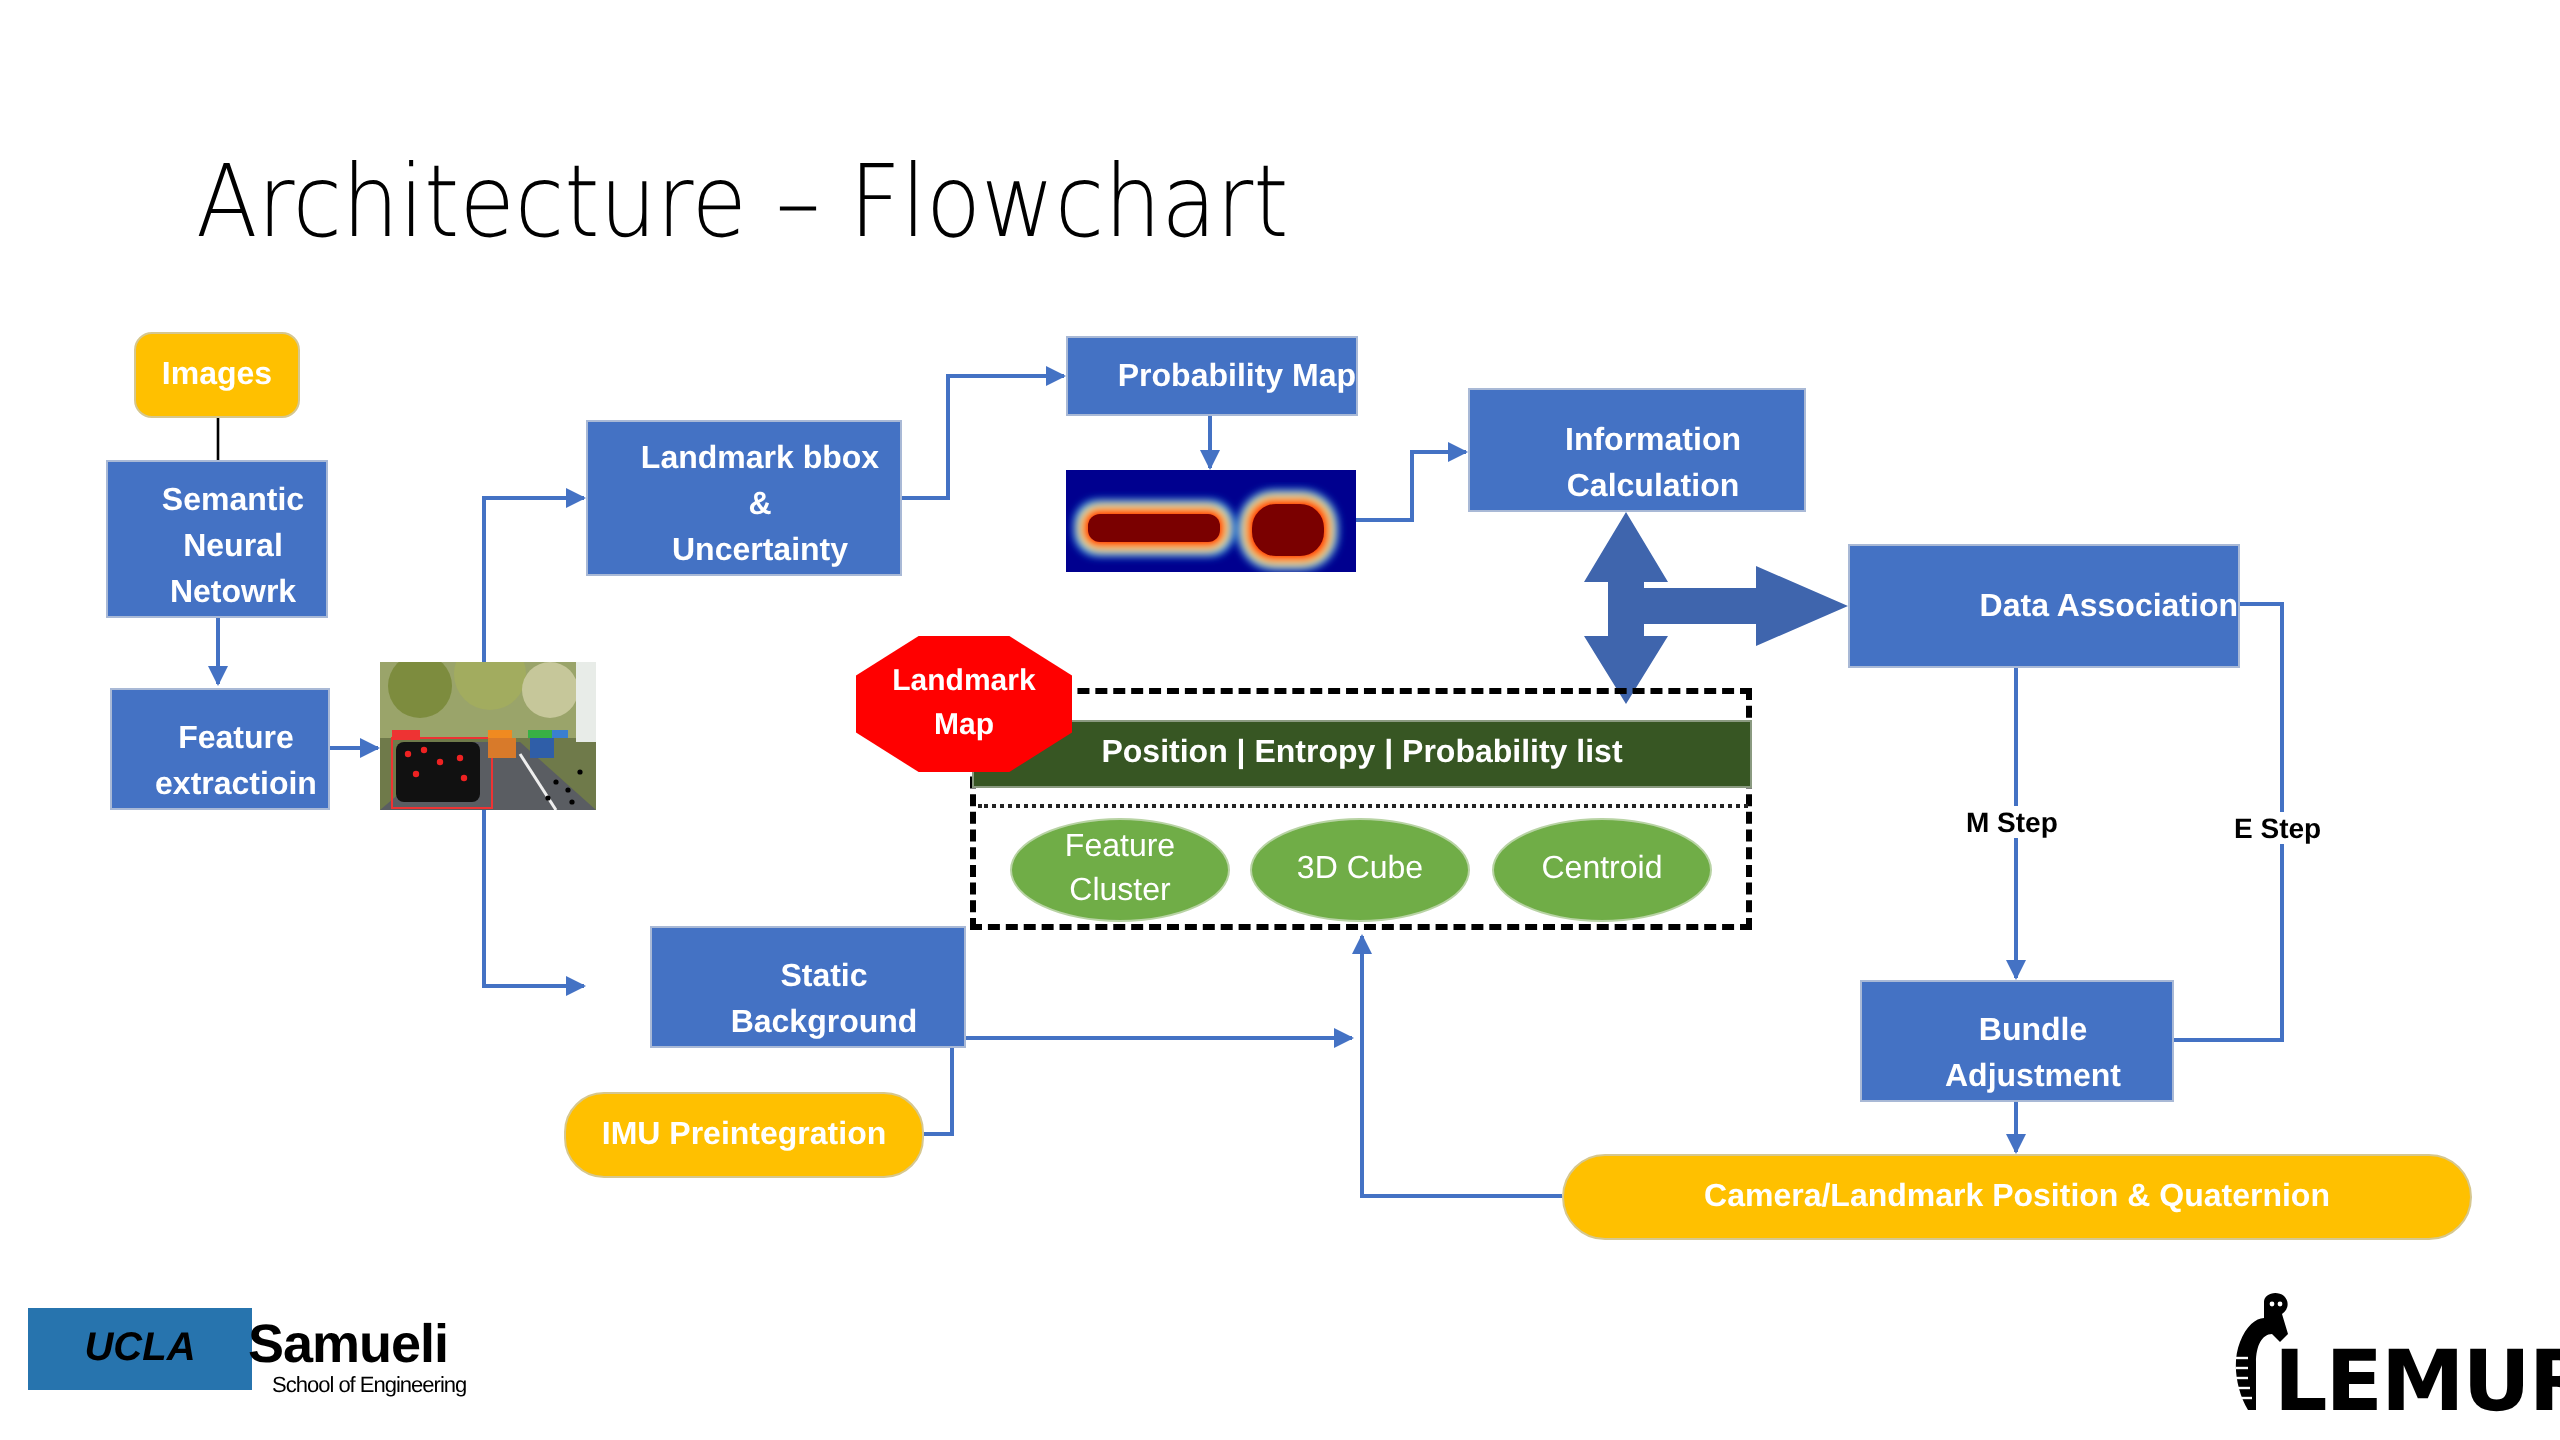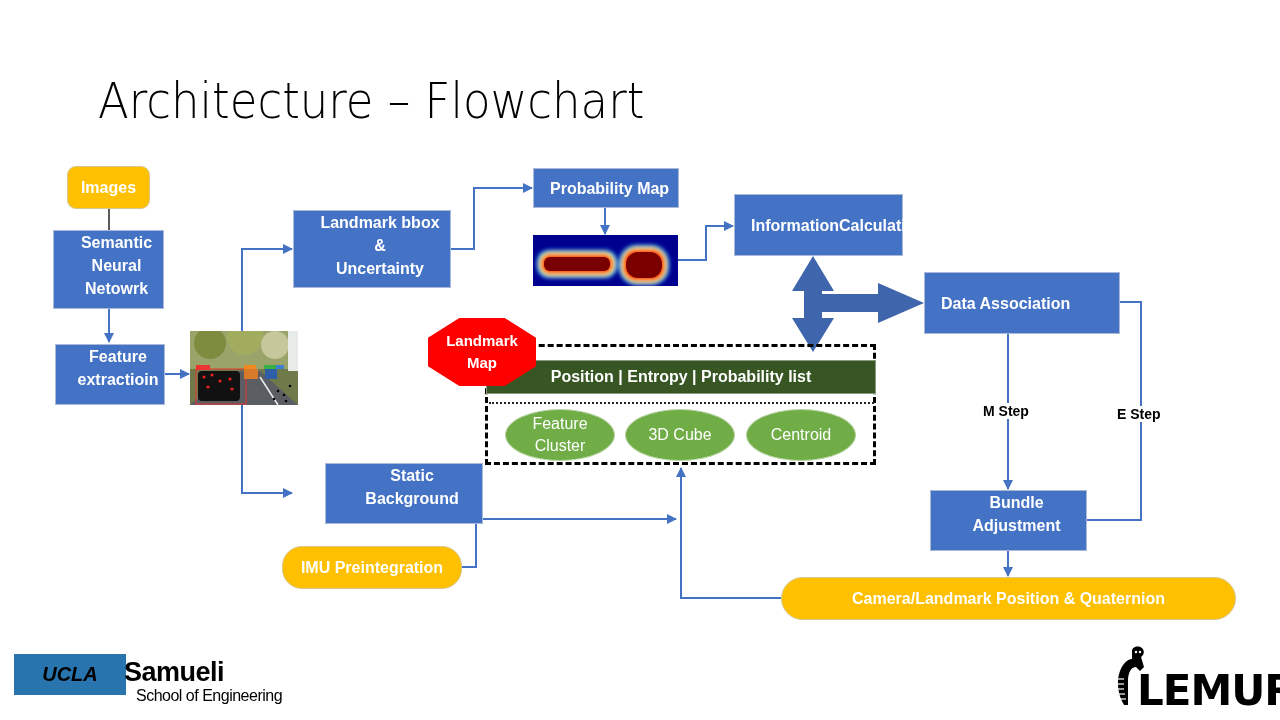--- a/index.html
+++ b/index.html
@@ -1,31 +1,31 @@
 <!DOCTYPE html>
 <html><head>
 <meta charset="utf-8">
 <style>
   html,body{margin:0;padding:0;}
   body{width:1280px;height:720px;background:#ffffff;position:relative;overflow:hidden;font-family:"Liberation Sans",sans-serif;}
   .title{position:absolute;left:98px;top:72px;font-size:50px;font-weight:300;color:#000;font-family:"DejaVu Sans","Liberation Sans",sans-serif;letter-spacing:0px;transform:scaleX(0.9);transform-origin:left top;}
   svg.wires{position:absolute;left:0;top:0;}
-  .box{position:absolute;background:#4472c4;border:1px solid #a9b9d6;color:#fff;font-weight:bold;font-size:16px;display:flex;align-items:center;justify-content:flex-start;text-align:center;line-height:23px;box-sizing:border-box;padding-left:16px;}
+  .box{position:absolute;background:#4472c4;border:1px solid #a9b9d6;color:#fff;font-weight:bold;font-size:16px;display:flex;align-items:center;justify-content:flex-end;text-align:center;line-height:23px;box-sizing:border-box;padding-left:16px;}
   .pill{position:absolute;background:#ffc000;border:1px solid #d6c78e;color:#fff;font-weight:bold;font-size:16px;display:flex;align-items:center;justify-content:center;text-align:center;box-sizing:border-box;}
   .ellipse{position:absolute;background:#70ad47;border:1px solid #b8d3a4;color:#fff;font-size:16px;border-radius:50%;display:flex;align-items:center;justify-content:center;text-align:center;line-height:22px;box-sizing:border-box;}
   .lm-bar{position:absolute;left:486px;top:360px;width:390px;height:34px;background:#375623;color:#fff;font-weight:bold;font-size:16px;display:flex;align-items:center;justify-content:center;box-sizing:border-box;border:1px solid #8a9a80;text-align:right;}
   .lm-dash{position:absolute;left:485px;top:344px;width:391px;height:121px;border:3px dashed #000;box-sizing:border-box;}
   .lm-dot{position:absolute;left:489px;top:402px;width:385px;border-top:2px dotted #222;}
   .octagon{position:absolute;left:428px;top:318px;width:108px;height:68px;background:#ff0000;clip-path:polygon(29% 0,71% 0,100% 29%,100% 71%,71% 100%,29% 100%,0 71%,0 29%);color:#fff;font-weight:bold;font-size:15px;display:flex;align-items:center;justify-content:center;text-align:center;line-height:22px;}
   .label{position:absolute;font-weight:bold;font-size:14px;color:#000;background:#fff;padding:0 2px;}
   .photo{position:absolute;left:190px;top:331px;width:108px;height:74px;overflow:hidden;}
   .heat{position:absolute;left:533px;top:235px;width:145px;height:51px;background:#00008f;overflow:hidden;}
   .ucla{position:absolute;left:14px;top:654px;width:112px;height:41px;background:#2774ae;color:#000000;font-weight:bold;font-size:20px;display:flex;align-items:center;justify-content:center;font-style:italic;}
   .samueli{position:absolute;left:124px;top:657px;font-weight:bold;font-size:27px;color:#000;letter-spacing:-0.5px;}
-  .soe{position:absolute;left:136px;top:687px;font-size:16px;color:#000;letter-spacing:-0.5px;}
+  .soe{position:absolute;left:136px;top:687px;font-size:11px;color:#000;letter-spacing:-0.5px;}
   .lemur-text{position:absolute;left:1137px;top:666px;font-weight:bold;font-size:42px;color:#000;letter-spacing:-1px;font-family:"DejaVu Sans","Liberation Sans",sans-serif;}
 </style>
 </head>
 <body>
 
 <div class="title">Architecture – Flowchart</div>
 
 <svg class="wires" width="1280" height="720">
   <defs>
     <marker id="ah" markerWidth="10" markerHeight="10" refX="9" refY="5" orient="auto" markerUnits="userSpaceOnUse">
@@ -130,21 +130,21 @@
       <rect x="6" y="17" width="76" height="24" rx="11" fill="#ffff30"></rect>
       <rect x="88" y="12" width="46" height="36" rx="16" fill="#ffff30"></rect>
       <rect x="8" y="19" width="72" height="20" rx="9" fill="#ff2a00"></rect>
       <rect x="90" y="14" width="42" height="32" rx="14" fill="#ff2a00"></rect>
     </g>
     <rect x="11" y="22" width="66" height="14" rx="6" fill="#7a0000"></rect>
     <rect x="93" y="17" width="36" height="26" rx="12" fill="#7a0000"></rect>
   </svg>
 </div>
 
-<div class="box" style="left:734px;top:194px;width:169px;height:62px;flex-direction:row;">
+<div class="box" style="left:734px;top:194px;width:169px;height:62px;flex-direction:column;">
   <span>Information</span>
   <span>Calculation</span>
 </div>
 
 <div class="box" style="left:924px;top:272px;width:196px;height:62px;">
   <span>Data Association</span>
 </div>
 
 <div class="lm-dash"></div>
 <div class="lm-bar">

